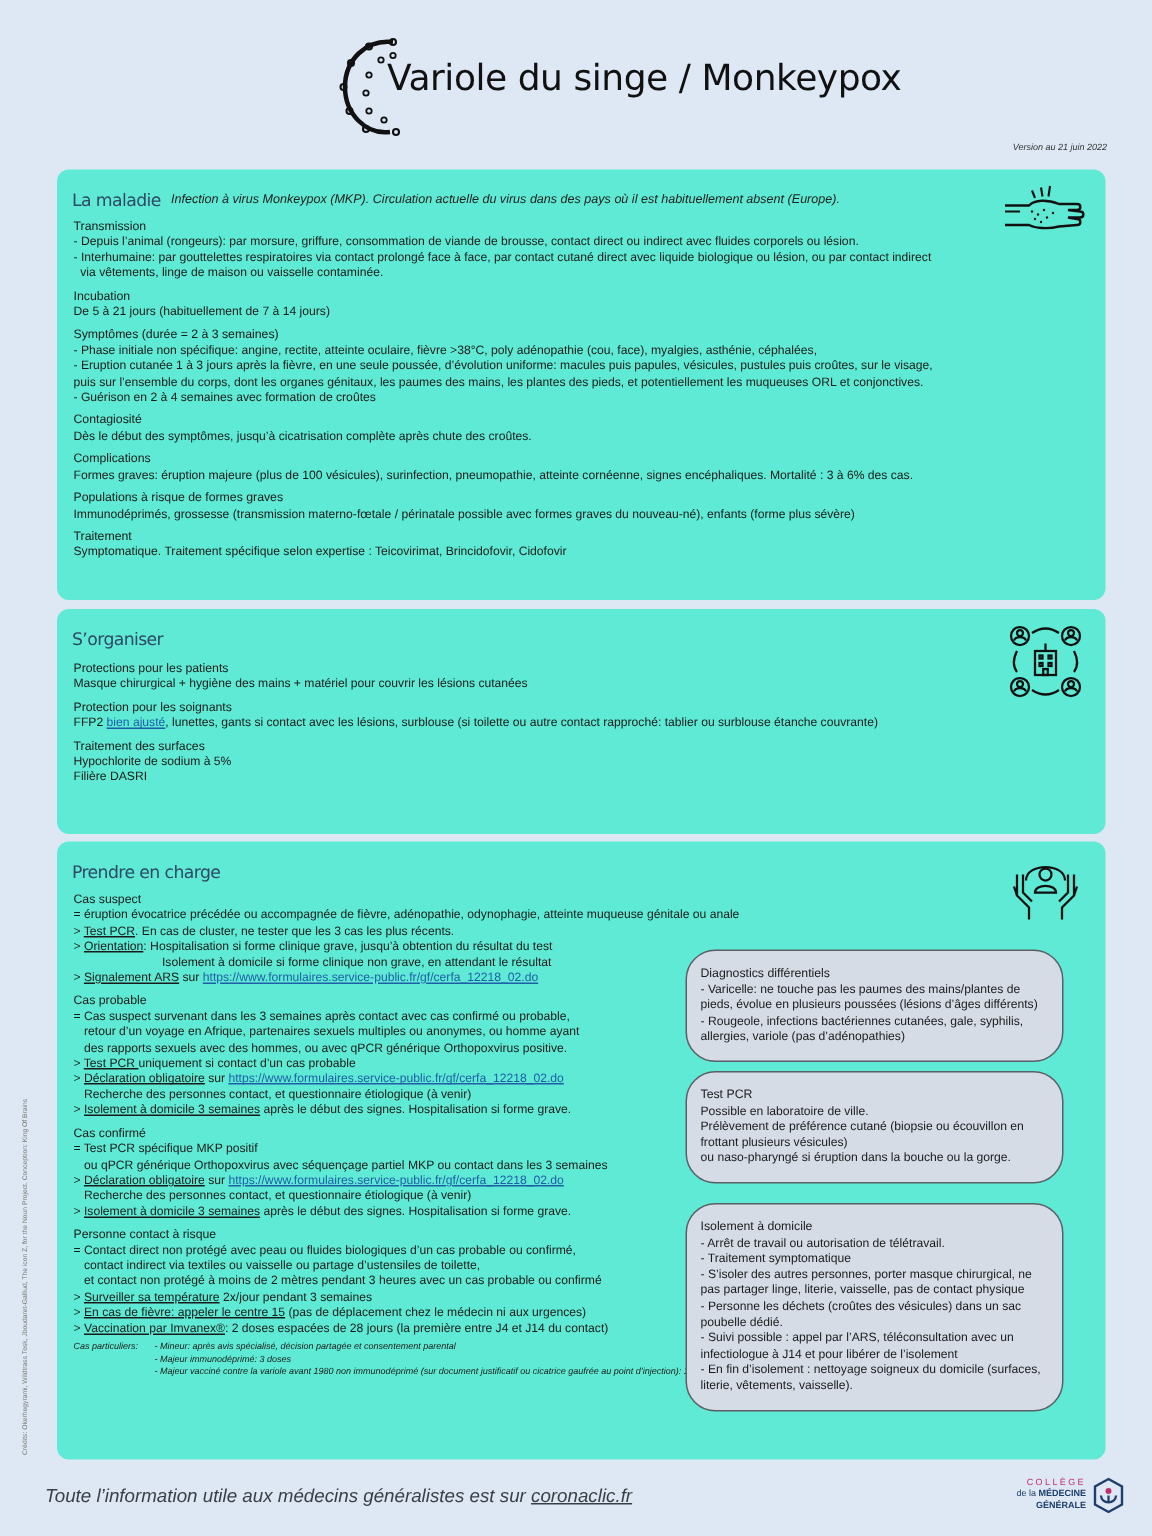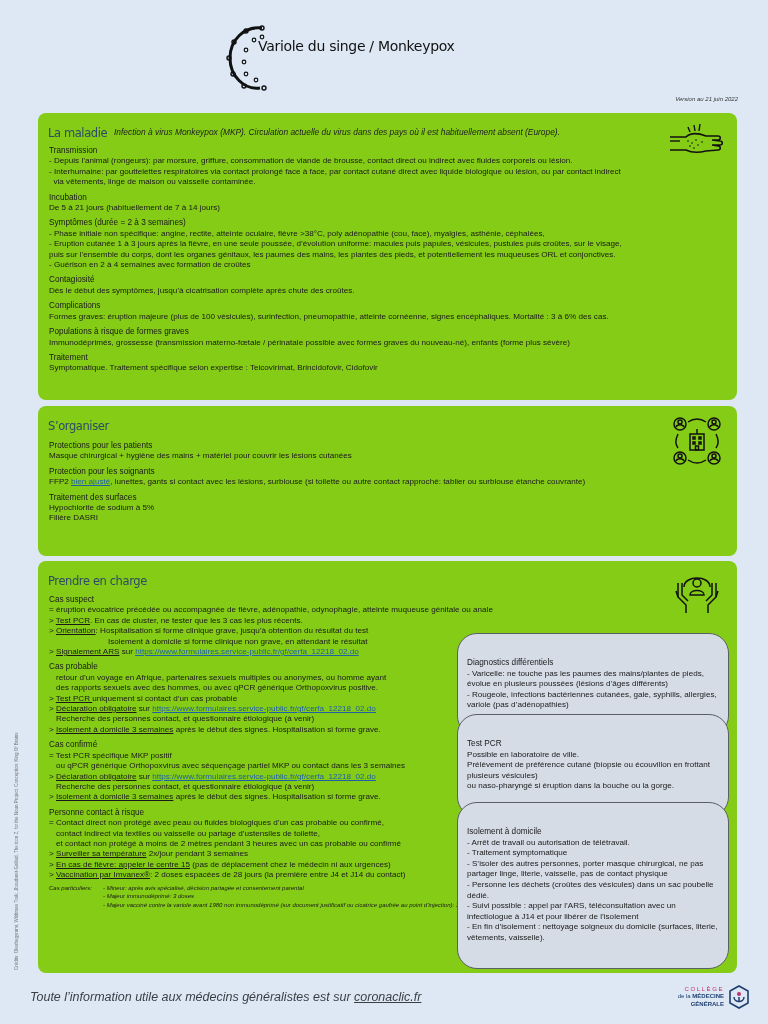--- a/index.html
+++ b/index.html
@@ -12,34 +12,34 @@
   }
   .header {
     position: absolute; left: 0; top: 0; width: 768px; height: 105px;
   }
   .logo-virus {
     position: absolute; left: 224px; top: 22px; width: 50px; height: 72px;
   }
   .title {
     position: absolute; left: 258px; top: 38px;
     font-family: "DejaVu Sans", sans-serif;
-    font-size: 14px; color: #111; letter-spacing: -0.3px;
+    font-size: 24px; color: #111; letter-spacing: -0.3px;
   }
   .version {
     position: absolute; right: 30px; top: 96px;
     font-size: 6px; font-style: italic; color: #333;
   }
   .credits {
     position: absolute; left: 14px; top: 970px;
     transform: rotate(-90deg); transform-origin: left top;
     font-size: 4.5px; color: #777; white-space: nowrap; width: 270px;
   }
   .panel {
     position: absolute; left: 38px; width: 699px;
-    background: #84cc16; border-radius: 8px;
+    background: #5eead4; border-radius: 8px;
   }
   .panel.maladie { top: 113px; height: 287px; }
   .panel.organiser { top: 406px; height: 150px; }
   .panel.charge { top: 561px; height: 412px; }
   .panel-title {
     position: absolute; left: 10px; top: 13px;
     font-family: "DejaVu Sans", sans-serif;
     font-size: 11.5px; color: #2e4a66; letter-spacing: -0.4px;
   }
   .maladie-subtitle {
@@ -50,23 +50,23 @@
     position: absolute; left: 11px; font-size: 8.1px; line-height: 10.4px;
   }
   .h { font-weight: normal; font-size: 8.2px; margin-top: 5px; }
   .h:first-child { margin-top: 0; }
   .p { white-space: pre-wrap; }
   .indent { padding-left: 7px; }
   .link { color: #1f5fa8; text-decoration: underline; }
   .u { text-decoration: underline; }
   .icon-box { position: absolute; }
   .side-box {
-    position: absolute; left: 419px; width: 272px;
+    position: absolute; left: 419px; width: 252px;
     background: #d5dce6; border: 1.2px solid #5a5f66; border-radius: 20px;
-    padding: 24px 9px; font-size: 8.1px; line-height: 10.6px;
+    padding: 10px 9px; font-size: 8.1px; line-height: 10.6px;
   }
   .side-box .h { margin-top: 0; }
   .special { font-size: 6px; font-style: italic; line-height: 8.6px; }
   .special .row { display: flex; }
   .special .lbl { width: 54px; flex-shrink: 0; }
   .footer-text {
     position: absolute; left: 30px; top: 990px;
     font-size: 12.5px; font-style: italic; color: #3a3f45; text-align: center;
   }
   .footer-text .u { color: #3a3f45; }
@@ -208,20 +208,21 @@
   <div class="content" style="top:34px;width:430px;">
 
     <div class="h">Cas suspect</div>
     <div class="p" style="width:680px;">= éruption évocatrice précédée ou accompagnée de fièvre, adénopathie, odynophagie, atteinte muqueuse génitale ou anale</div>
     <div class="p">&gt; <span class="u">Test PCR</span><span>. En cas de cluster, ne tester que les 3 cas les plus récents.</span></div>
     <div class="p">&gt; <span class="u">Orientation</span><span>: Hospitalisation si forme clinique grave, jusqu’à obtention du résultat du test</span></div>
     <div class="p" style="padding-left:59px;">Isolement à domicile si forme clinique non grave, en attendant le résultat</div>
     <div class="p">&gt; <span class="u">Signalement ARS</span><span> sur </span><span class="link">https://www.formulaires.service-public.fr/gf/cerfa_12218_02.do</span></div>
 
     <div class="h">Cas probable</div>
+    <div class="p">= Cas suspect survenant dans les 3 semaines après contact avec cas confirmé ou probable,</div>
     <div class="p indent">retour d’un voyage en Afrique, partenaires sexuels multiples ou anonymes, ou homme ayant</div>
     <div class="p indent">des rapports sexuels avec des hommes, ou avec qPCR générique Orthopoxvirus positive.</div>
     <div class="p">&gt; <span class="u">Test PCR </span><span>uniquement si contact d’un cas probable</span></div>
     <div class="p">&gt; <span class="u">Déclaration obligatoire</span><span> sur </span><span class="link">https://www.formulaires.service-public.fr/gf/cerfa_12218_02.do</span></div>
     <div class="p indent">Recherche des personnes contact, et questionnaire étiologique (à venir)</div>
     <div class="p">&gt; <span class="u">Isolement à domicile 3 semaines</span><span> après le début des signes. Hospitalisation si forme grave.</span></div>
 
     <div class="h">Cas confirmé</div>
     <div class="p">= Test PCR spécifique MKP positif</div>
     <div class="p indent">ou qPCR générique Orthopoxvirus avec séquençage partiel MKP ou contact dans les 3 semaines</div>

